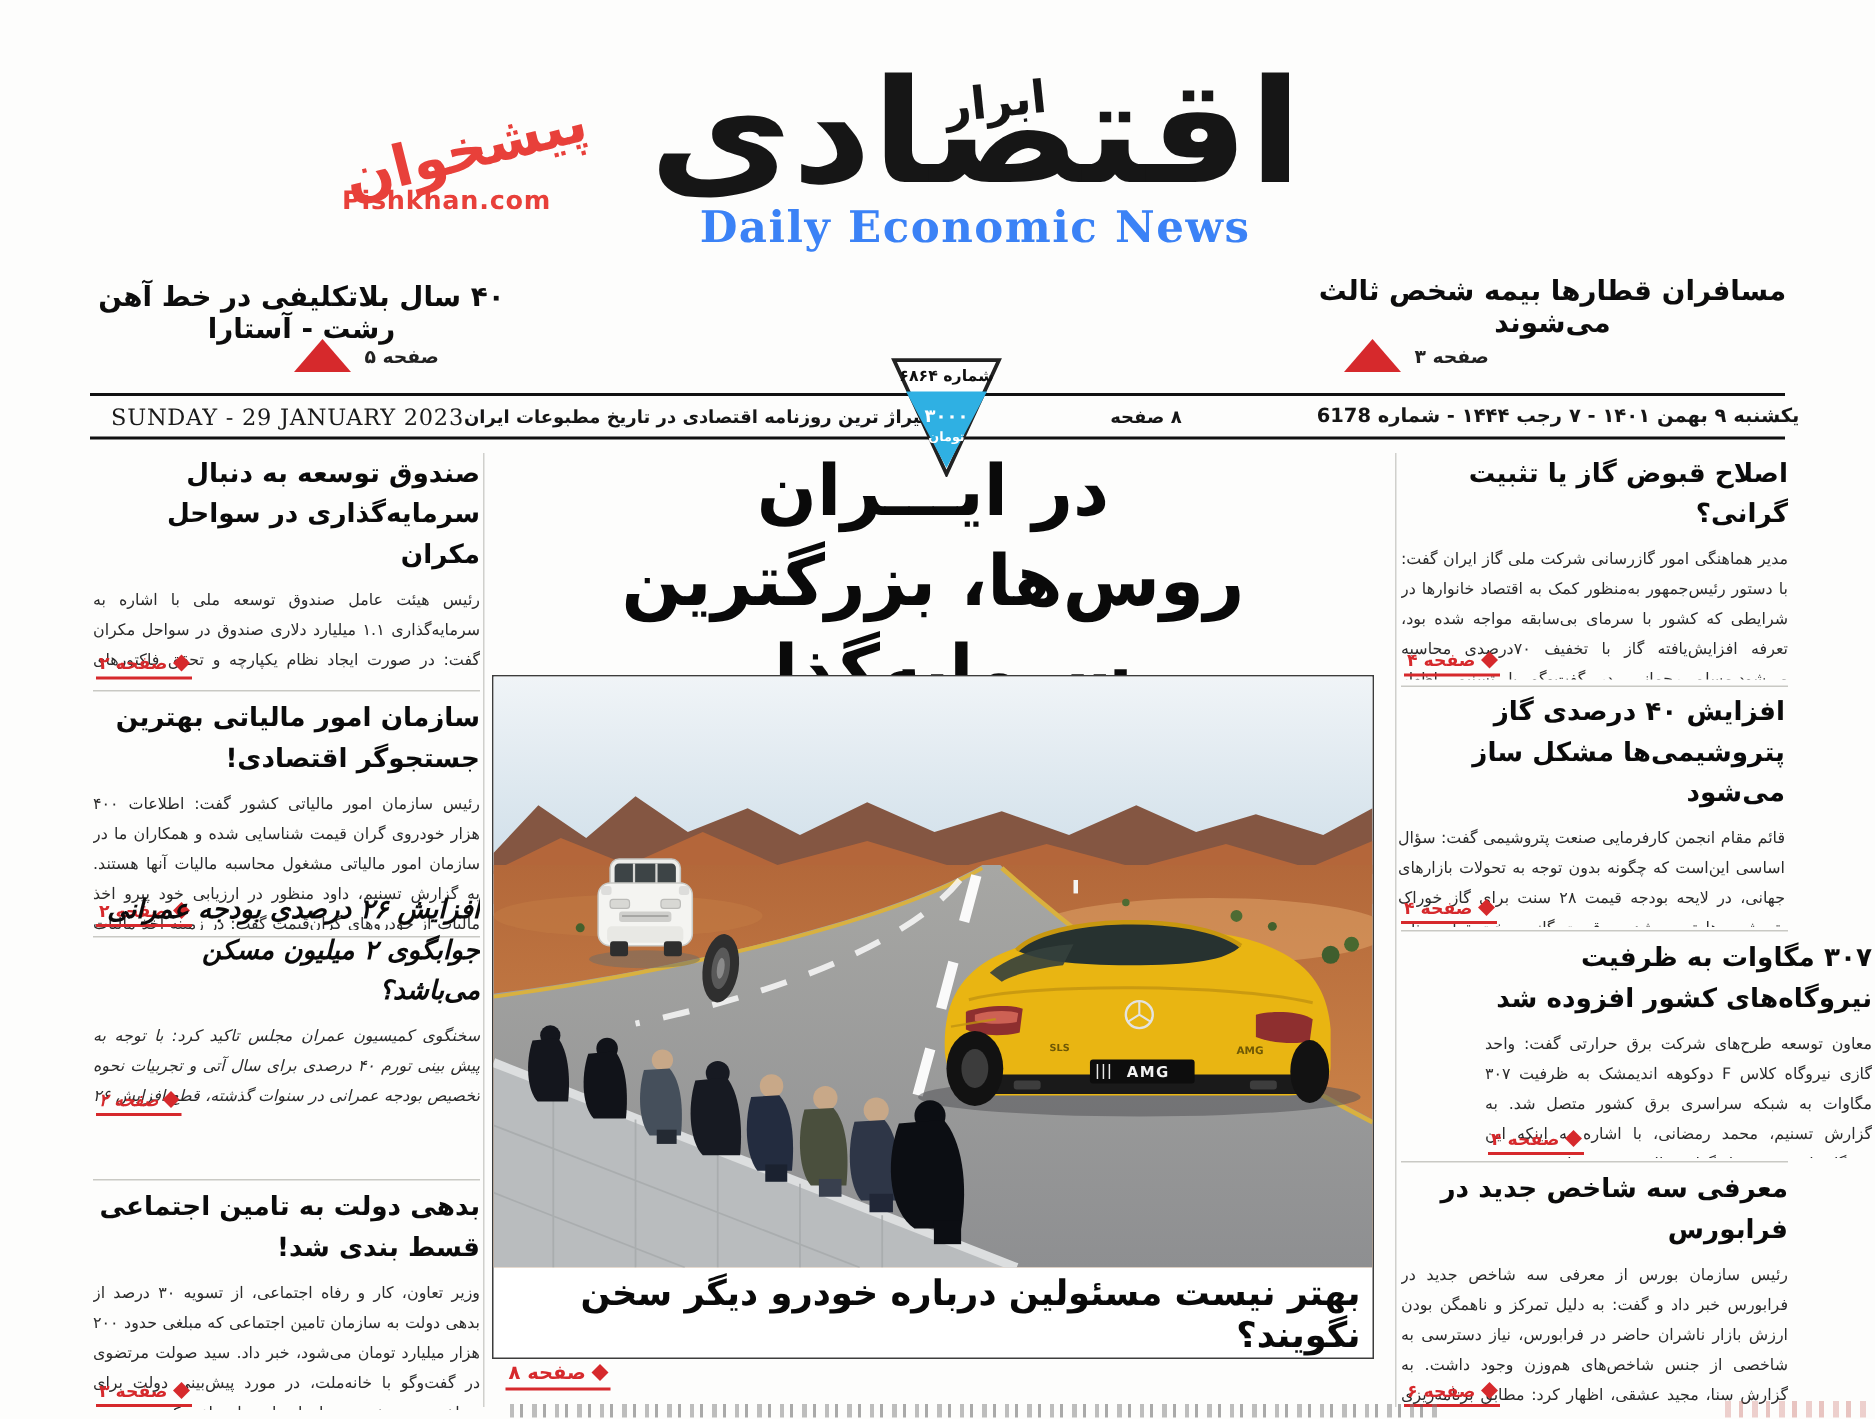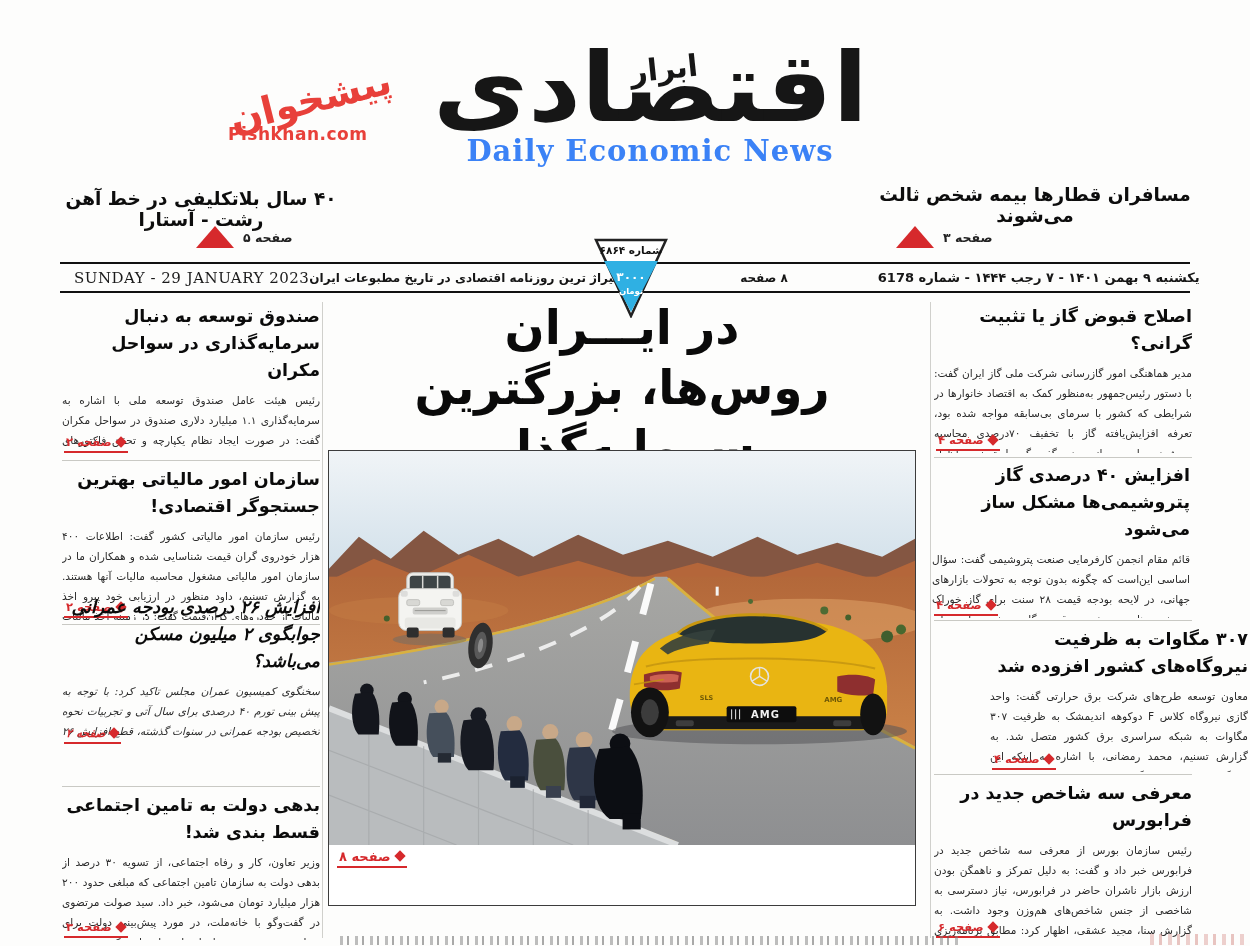--- a/index.html
+++ b/index.html
@@ -362,20 +362,21 @@
               <rect x="-4" y="23" width="14" height="11" fill="#212737"></rect>
             </g>
           <g transform="translate(292,330) scale(1.3)">
               <circle cx="0" cy="-28" r="8" fill="#0c0e13"></circle>
               <path d="M-16,-24 C-24,-2 -20,22 -8,30 L16,30 C20,6 16,-16 7,-26 Z" fill="#0c0e13"></path>
               <rect x="2" y="26" width="14" height="12" fill="#0c0e13"></rect>
             </g>
         </g>
       </svg>
 
+      <div class="caption">بهتر نیست مسئولین درباره خودرو دیگر سخن نگویند؟</div>
       <div class="cap-pm">
         <span class="diamond"></span>
         <span>صفحه ۸</span>
       </div>
     </div>
   </div>
 
   <div class="cutoff" style="left:340px; width:620px;"></div>
   <div class="cutoff-red" style="left:1150px; width:95px;"></div>
 

